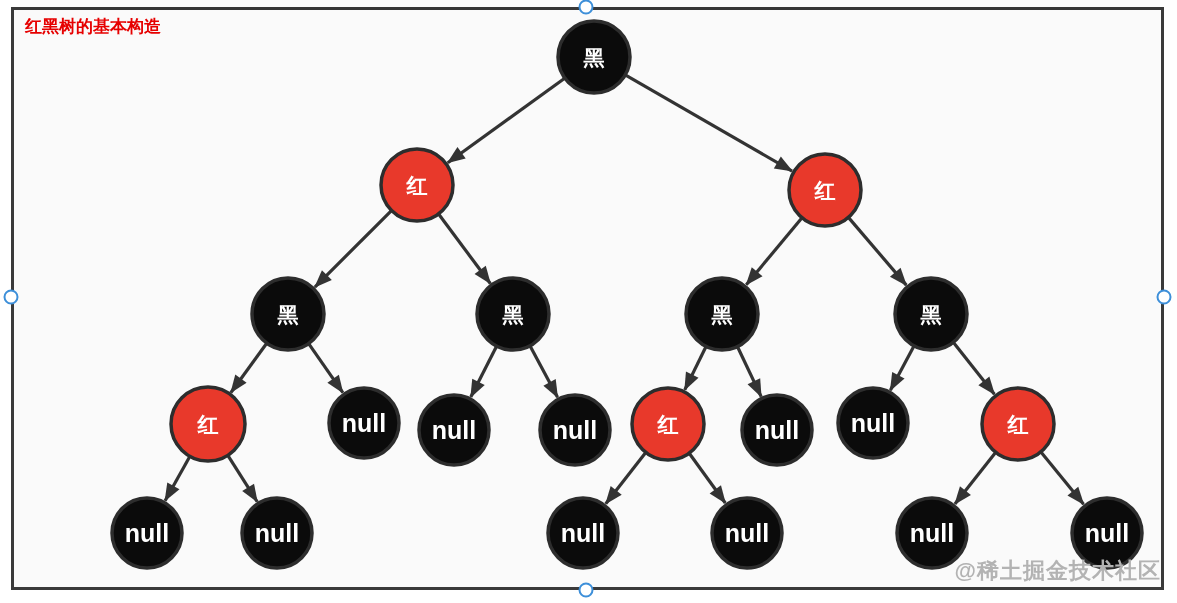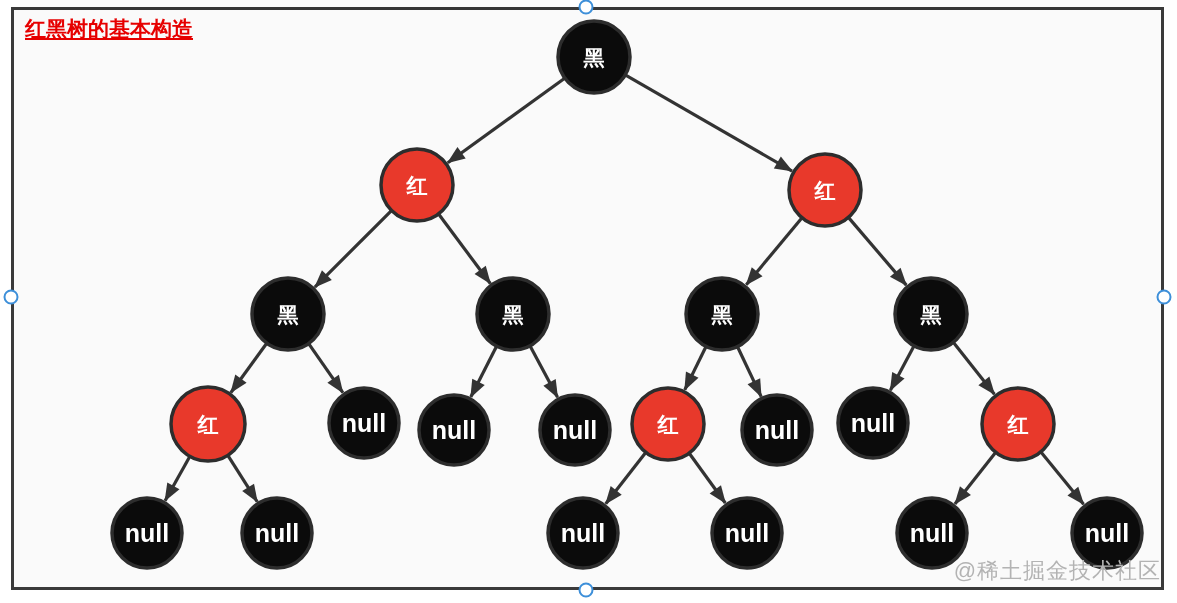--- a/index.html
+++ b/index.html
@@ -7,23 +7,22 @@
     width:1177px; height:603px; position:relative; overflow:hidden;
     background:#ffffff;
     font-family:"Liberation Sans","DejaVu Sans",sans-serif;
   }
   .canvas {
     position:absolute; left:11px; top:7px; width:1153px; height:583px;
     box-sizing:border-box; border:3px solid #3a3a3a; background:#fafafa;
   }
   .title {
     position:absolute; left:25px; top:15px;
-    font-size:21px; font-weight:bold; color:#e60000;
+    font-size:17px; font-weight:bold; color:#e60000;
     white-space:nowrap;
-    text-decoration:underline;
   }
   #tree-svg { position:absolute; left:0; top:0; }
   .watermark {
     position:absolute; right:16px; bottom:17px;
     font-size:22px; color:#b3b3b3; letter-spacing:1px;
   }
   .handle {
     position:absolute; width:15px; height:15px; border-radius:50%;
     background:#ffffff; border:2.5px solid #3d8fd9; box-sizing:border-box;
     transform:translate(-50%,-50%);
@@ -146,18 +145,18 @@
     <g>
       <circle class="node-circle" cx="932" cy="533" r="35" fill="#0b0b0b" stroke="#2d2d2d" stroke-width="3.5"></circle>
       <text class="node-label" x="932" text-anchor="middle" font-size="25" y="542" fill="#ffffff">null</text>
     </g>
     <g>
       <circle class="node-circle" cx="1107" cy="533" r="35" fill="#0b0b0b" stroke="#2d2d2d" stroke-width="3.5"></circle>
       <text class="node-label" x="1107" text-anchor="middle" font-size="25" y="542" fill="#ffffff">null</text>
     </g>
   </svg>
 
-<div class="watermark" style="color: rgb(179, 179, 179);">@稀土掘金技术社区</div>
+<div class="watermark" style="color: rgb(179, 179, 179); font-weight: bold;">@稀土掘金技术社区</div>
 
 <div class="handle" id="handle-0" style="left: 586px; top: 7px; border-color: rgb(61, 143, 217);"></div>
 <div class="handle" id="handle-1" style="left: 11px; top: 297px; border-color: rgb(61, 143, 217);"></div>
 <div class="handle" id="handle-2" style="left: 1164px; top: 297px; border-color: rgb(61, 143, 217);"></div>
 <div class="handle" id="handle-3" style="left: 586px; top: 590px; border-color: rgb(61, 143, 217);"></div>
 
 </body></html>

